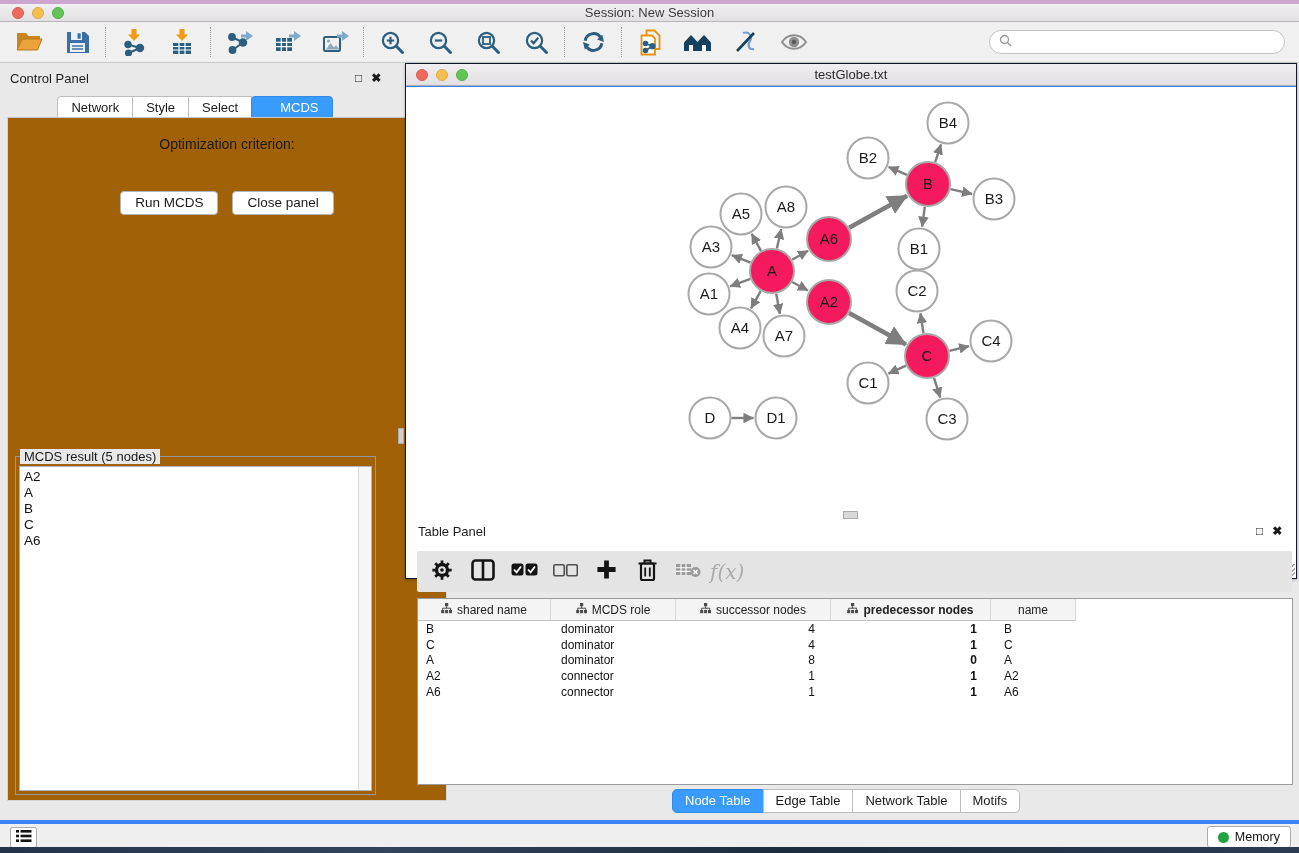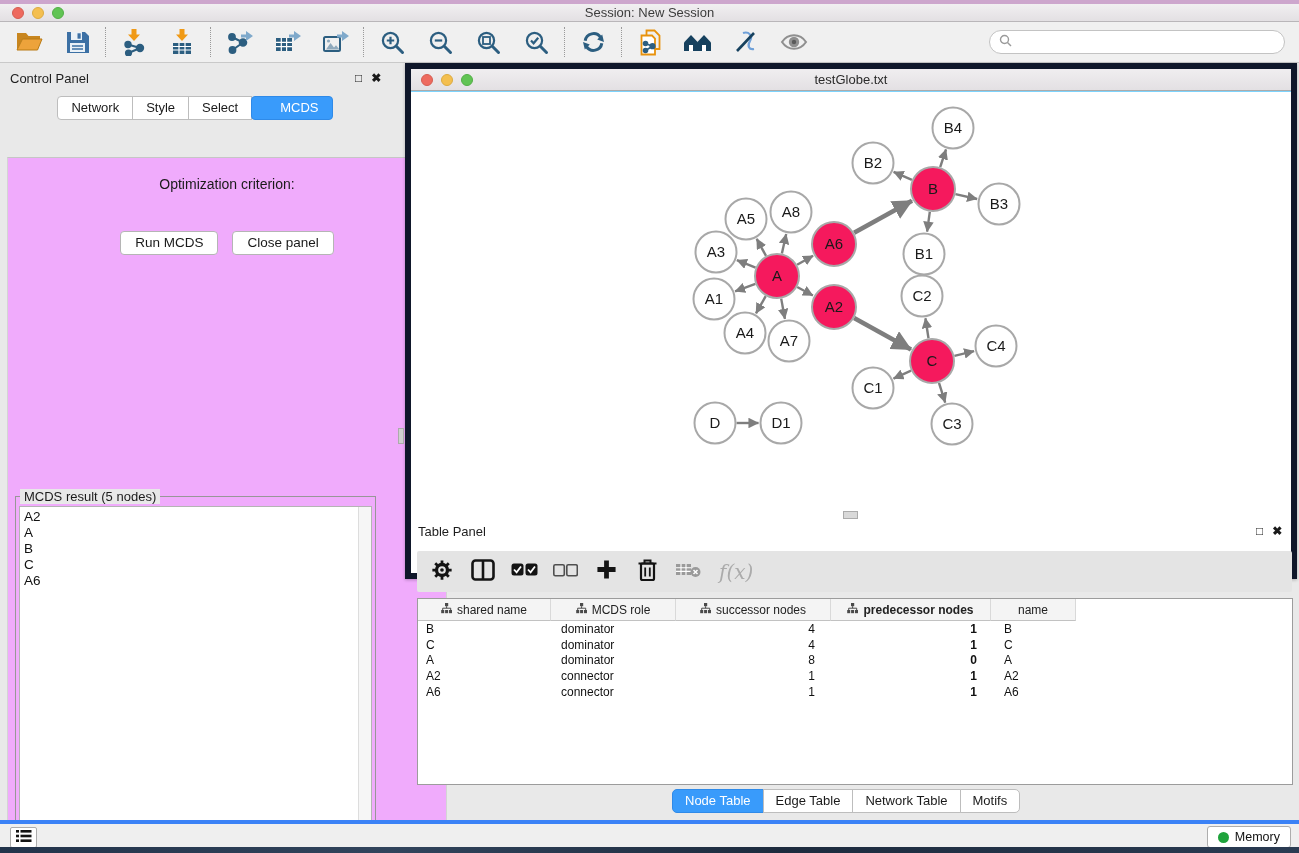--- a/index.html
+++ b/index.html
@@ -32,53 +32,53 @@
   
   .cp-title { position:absolute; left:10px; top:71px; font-size:13px; color:#1e1e1e; }
   .panel-btns { position:absolute; display:flex; gap:9px; font-size:12px; color:#1a1a1a; }
   .cp-btns { left:355px; top:71px; }
   .panel-btns span { cursor:default; font-weight:bold; }
   .cp-tabs { position:absolute; left:0; top:96px; width:390px; display:flex; justify-content:center; }
   .seg-tab { font-size:13px; color:#1a1a1a; background:#fff; border:1px solid #BDBDBD; padding:3px 13px 4px; margin-left:-1px; cursor:default; }
   .seg-tab:first-child { border-radius:4px 0 0 4px; margin-left:0; }
   .seg-tab:last-child { border-radius:0 4px 4px 0;padding-left:28px; }
   .seg-tab.active { background:#399BFB; border-color:#2F8AE8; color:#fff; border-radius:4px; }
-  .cp-inner { position:absolute; left:7px; top:117px; width:440px; height:684px; background:#f0abfc; border:1px solid #D4D4D4; border-top-color:#C6C6C6;margin-top:40px; }
+  .cp-inner { position:absolute; left:7px; top:117px; width:440px; height:684px; background:#a16207; border:1px solid #D4D4D4; border-top-color:#C6C6C6; }
   .opt-label { position:absolute; left:0; top:18px; width:100%; text-align:center; font-size:14px; color:#1a1a1a; }
   .dropdown { position:absolute; left:35px; top:39px; width:313px; height:25px; background:#fff; border:1px solid #B5B5B5; border-radius:4px; }
   .dropdown .dd-text { position:absolute; left:9px; top:0; line-height:24px; font-size:13.5px; color:#1a1a1a; }
   .dd-stepper { position:absolute; right:0; top:-1px; width:21px; height:25px; border-radius:0 4px 4px 0; background:linear-gradient(#59ACFD,#1C7BF5); }
   .dd-stepper .up, .dd-stepper .down { position:absolute; left:50%; transform:translateX(-50%); width:0; height:0; border-left:4px solid transparent; border-right:4px solid transparent; }
   .dd-stepper .up { top:5px; border-bottom:5px solid #fff; }
   .dd-stepper .down { bottom:5px; border-top:5px solid #fff; }
   .cp-buttons { position:absolute; left:0; top:73px; width:100%; display:flex; justify-content:center; gap:14px; }
   .mac-btn { background:#fff; border:1px solid #B5B5B5; border-radius:4px; font-size:13.5px; color:#1a1a1a; padding:3px 14px 4px; font-family:"Liberation Sans",sans-serif; cursor:default; }
   .result-box { position:absolute; left:7px; top:338px; width:361px; height:339px; border:1px solid #979797; }
   .result-legend { position:absolute; top:-8px; left:4px; background:#E8E8E8; padding:0 4px; font-size:13px; color:#1a1a1a; }
   .result-list { position:absolute; left:3px; top:9px; right:3px; bottom:3px; background:#fff; border:1px solid #B4B4B4; overflow:hidden; }
   .result-scroll { position:absolute; right:0; top:0; bottom:0; width:13px; background:#F6F6F6; border-left:1px solid #DDD; }
   .list-item { font-size:13.5px; color:#111; line-height:16px; padding-left:4px; }
   #mcds-list { padding-top:2px; }
 
   
-  .net-window { position:absolute; left:405px; top:63px; width:892px; height:516px; background:#7dd3fc; border:6px solid #0f172a; box-shadow:0 1px 3px rgba(0,0,0,.25); }
+  .net-window { position:absolute; left:405px; top:63px; width:892px; height:516px; background:#3b82f6; border:1px solid #0f172a; box-shadow:0 1px 3px rgba(0,0,0,.25); }
   .net-titlebar { position:absolute; left:0; top:0; right:0; height:22px; background:linear-gradient(#F0EEF0,#E3E0E3); border-bottom:1px solid #ABABAB; }
   .net-titlebar .title { position:absolute; left:0; right:0; top:3px; text-align:center; font-size:13px; color:#2b2b2b; }
   .net-titlebar .lights { top:5px; left:10px; }
   .net-canvas { position:absolute; left:0; top:23px; right:0; bottom:0; background:#fff; overflow:hidden; }
   .net-canvas svg { position:absolute; left:0; top:0; }
   .resize-grip { position:absolute; right:1px; bottom:1px; width:13px; height:13px;
     background:repeating-linear-gradient(135deg, transparent, transparent 2px, #A9A2A6 2px, #A9A2A6 3.2px); }
   .net-left-thumb { position:absolute; left:398px; top:428px; width:6px; height:16px; background:#CFCFCF; border:1px solid #ABABAB; }
   .split-handle { position:absolute; left:843px; top:511px; width:15px; height:8px; background:#D9D9D9; border:1px solid #ABABAB; }
 
   
   .tp-title { position:absolute; left:418px; top:524px; font-size:13px; color:#1e1e1e; }
   .tp-btns { left:1256px; top:524px; }
-  .tp-toolbar { position:absolute; left:417px; top:551px; width:875px; height:41px; background:#E4E4E4; border-radius:2px; display:flex; align-items:center; gap:16px; padding-left:12px; }
+  .tp-toolbar { position:absolute; left:417px; top:551px; width:875px; height:41px; background:#E4E4E4; border-radius:2px; display:flex; align-items:center; gap:7px; padding-left:12px; }
   .tp-btn { width:26px; height:28px; display:flex; align-items:center; justify-content:center; cursor:default; }
   .fx-label { font-size:20px; font-family:"DejaVu Serif", serif; font-style:italic; color:#ABABAB; margin-left:2px; }
   .tbl { position:absolute; left:417px; top:598px; width:876px; height:187px; background:#fff; border:1px solid #9C9C9C; }
   .tbl-header { display:flex; height:22px; }
   .th { background:#F4F4F4; border-right:1px solid #D9D9D9; border-bottom:1px solid #C2C2C2; display:flex; align-items:center; justify-content:center; gap:5px; font-size:12px; color:#222; }
   .tr { display:flex; height:15.7px; align-items:center; }
   .td { font-size:12px; color:#111; overflow:hidden; white-space:nowrap; }
   .c0 { width:133px; padding-left:8px; }
   .c1 { width:125px; padding-left:10px; }
   .c2 { width:155px; text-align:right; padding-right:16px; }

